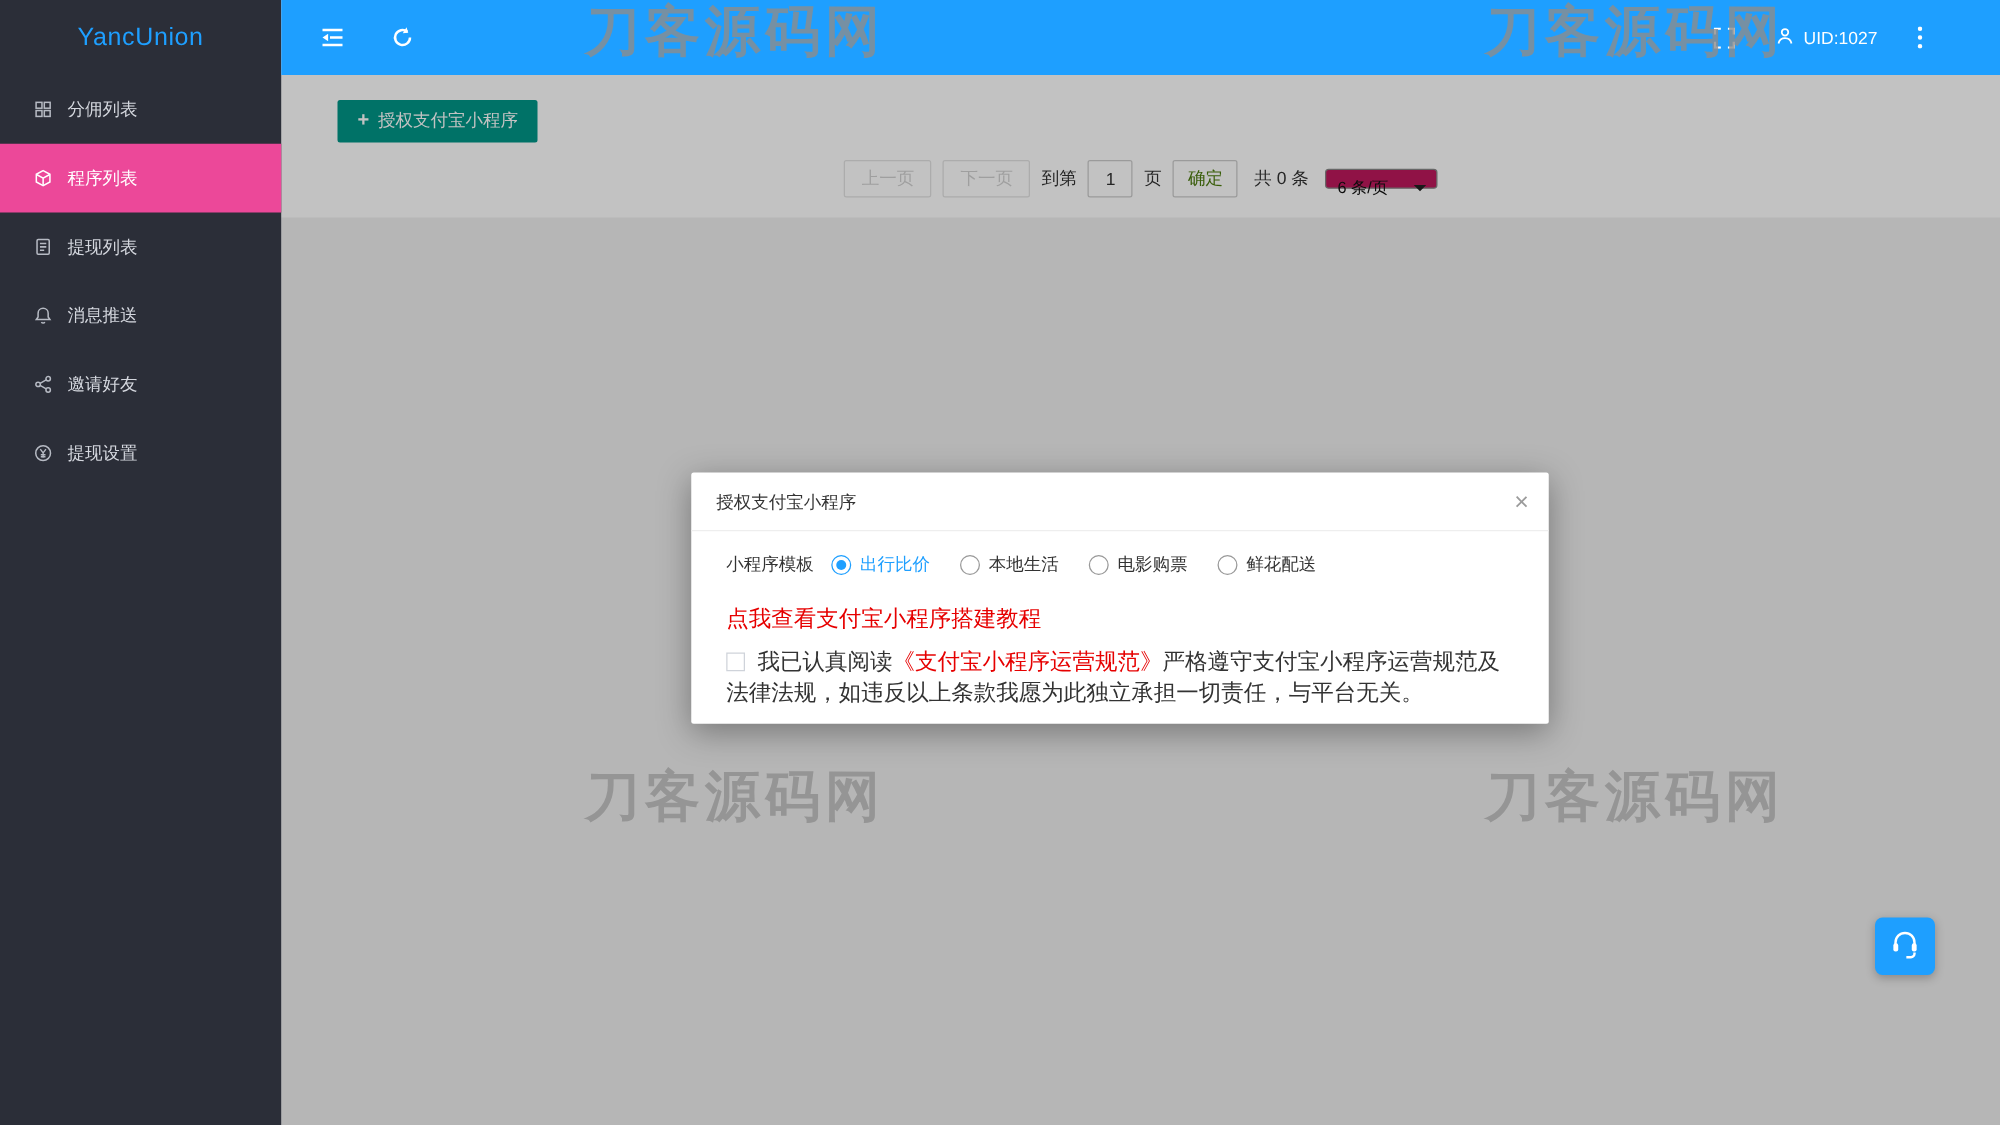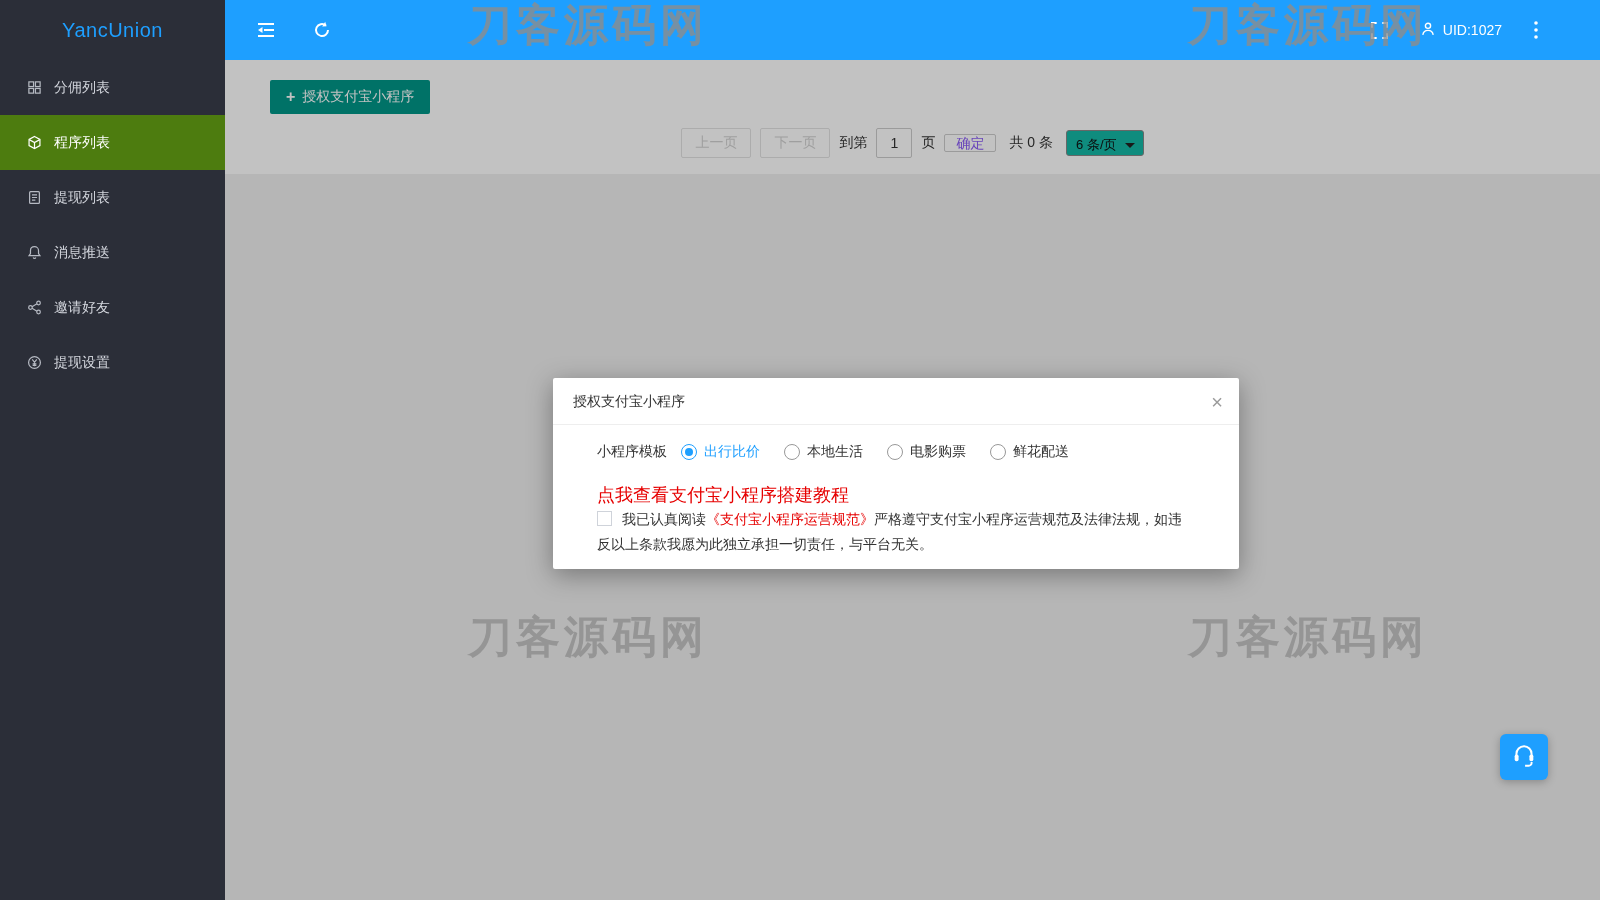--- a/index.html
+++ b/index.html
@@ -4,66 +4,66 @@
 <style>
   *{box-sizing:border-box;margin:0;padding:0}
   html,body{width:1600px;height:900px;overflow:hidden}
   body{position:relative;background:#efefef;font-family:"Liberation Sans","DejaVu Sans",sans-serif}
 
   
   .sidebar{position:absolute;left:0;top:0;bottom:0;width:225px;background:#2b2e38;z-index:20}
   .logo{height:60px;line-height:60px;text-align:center;color:#1E9FFF;font-size:20px;font-weight:normal;letter-spacing:.5px}
   .menu-item{display:flex;align-items:center;height:55px;padding:0 26px;color:#d4d7de;font-size:14px;cursor:pointer}
   .menu-item .mi-icon{width:16px;height:16px;margin-right:12px;display:inline-flex;align-items:center;justify-content:center;color:#b6bac3}
-  .menu-item.active{background:#4d7c0f;color:#fff}
+  .menu-item.active{background:#ec4899;color:#fff}
   .menu-item.active .mi-icon{color:#fff}
 
   
   .header{position:absolute;left:225px;right:0;top:0;height:60px;background:#1E9FFF;display:flex;align-items:center;z-index:20}
   .header-left{display:flex;align-items:center;gap:38px;padding-left:32px}
   .header-right{margin-left:auto;display:flex;align-items:center;gap:32px;padding-right:62px}
   .hicon{display:inline-flex;align-items:center;color:#fff;cursor:pointer}
   .uid{display:flex;align-items:center;gap:7px;color:#fff;font-size:14px;cursor:pointer}
 
   
   .content{position:absolute;left:225px;right:0;top:60px;bottom:0;background:#efefef;z-index:1}
   .card{background:#fff;padding:20px 45px 16px}
   .btn-auth{display:inline-flex;align-items:center;gap:7px;height:34px;padding:0 16px;background:#009688;color:#fff;font-size:14px;border:none;border-radius:2px;cursor:pointer}
   .btn-auth .plus{font-size:16px;font-weight:bold;line-height:1}
   .pagination{display:flex;align-items:center;justify-content:center;gap:9px;margin-top:14px;font-size:14px;color:#333}
   .pg-btn{height:30px;padding:0 13px;background:#fff;border:1px solid #e2e2e2;color:#d2d2d2;font-size:14px;border-radius:2px;cursor:pointer}
   .pg-input{width:36px;height:30px;border:1px solid #ccc;text-align:center;font-size:14px;border-radius:2px;color:#333;background:#fff}
-  .pg-confirm{height:18px;padding:0 11px;background:#fff;border:1px solid #ccc;color:#8b5cf6;font-size:14px;border-radius:2px;cursor:pointer}
+  .pg-confirm{height:30px;padding:0 11px;background:#fff;border:1px solid #ccc;color:#4d7c0f;font-size:14px;border-radius:2px;cursor:pointer}
   .pg-total{margin:0 4px}
-  .pg-select{position:relative;height:26px;line-height:28px;border:1px solid #888;border-radius:3px;padding:0 26px 0 9px;background:#14b8a6;font-size:13px;color:#111;cursor:pointer}
+  .pg-select{position:relative;height:16px;line-height:28px;border:1px solid #888;border-radius:3px;padding:0 38px 0 9px;background:#be185d;font-size:13px;color:#111;cursor:pointer}
   .pg-select:after{content:"";position:absolute;right:8px;top:12px;border:5px solid transparent;border-top-color:#222}
 
   
   .overlay{position:absolute;left:225px;right:0;top:60px;bottom:0;background:rgba(0,0,0,.24);z-index:30}
   .watermarks{position:absolute;inset:0;z-index:40;pointer-events:none}
   .wm{position:absolute;font-size:44px;font-weight:900;color:#8d8d8d;opacity:.8;letter-spacing:4px;font-family:"DejaVu Sans",sans-serif}
   .wm1{left:468px;top:-4px}
   .wm2{left:1188px;top:-4px}
   .wm3{left:468px;top:608px}
   .wm4{left:1188px;top:608px}
 
   
   .modal{position:absolute;left:553px;top:378px;width:686px;background:#fff;border-radius:2px;box-shadow:0 6px 26px rgba(0,0,0,.35);z-index:50}
   .modal-header{position:relative;height:47px;line-height:47px;padding:0 20px;font-size:14px;color:#333;border-bottom:1px solid #eee}
   .modal-close{position:absolute;right:16px;top:0;height:47px;display:flex;align-items:center;color:#9b9b9b;font-size:20px;cursor:pointer;line-height:1}
-  .modal-body{padding:18px 44px 12px}
+  .modal-body{padding:18px 28px 12px}
   .tpl-row{display:flex;align-items:center;font-size:14px;color:#333}
   .tpl-label{margin-right:14px}
   .radio{display:flex;align-items:center;margin-right:24px;cursor:pointer}
   .radio-circle{width:16px;height:16px;border:1px solid #999;border-radius:50%;margin-right:7px;position:relative;background:#fff;flex:none}
   .radio.checked .radio-circle{border-color:#1E9FFF}
   .radio.checked .radio-circle:after{content:"";position:absolute;left:3px;top:3px;width:8px;height:8px;border-radius:50%;background:#1E9FFF}
   .radio.checked .radio-label{color:#1E9FFF}
   .tutorial{margin-top:22px;font-size:18px;color:#e60000;cursor:pointer}
-  .agreement{font-size:14px;color:#333;line-height:25px}
+  .agreement{margin-top:10px;font-size:18px;color:#333;line-height:25px}
   .checkbox{display:inline-block;width:15px;height:15px;border:1px solid #cfd3da;background:#fff;vertical-align:-2px;margin-right:10px;cursor:pointer}
   .agree-link{color:#e60000;cursor:pointer}
 
   
   .service-btn{position:absolute;right:52px;bottom:120px;width:48px;height:46px;background:#1E9FFF;border-radius:6px;display:flex;align-items:center;justify-content:center;z-index:45;cursor:pointer;box-shadow:0 2px 8px rgba(0,0,0,.25)}
 </style>
 </head>
 <body>
 
 <aside class="sidebar">

